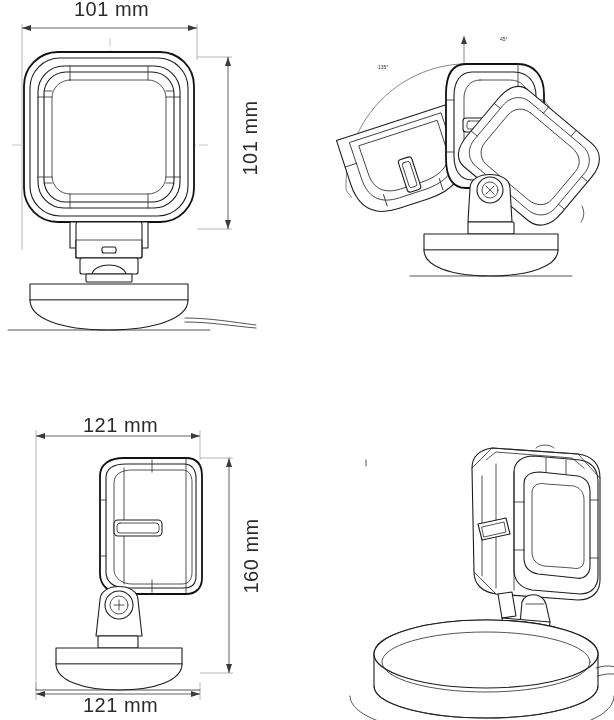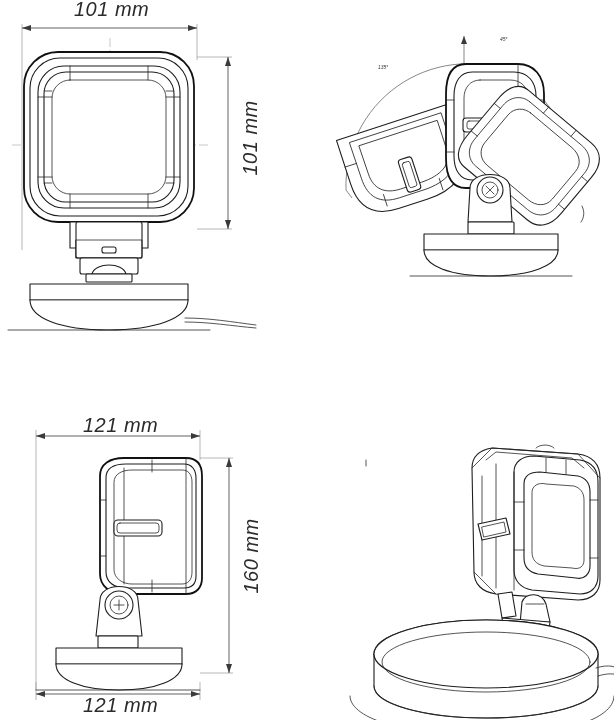--- a/index.html
+++ b/index.html
@@ -7,21 +7,21 @@
   html, body {
     margin: 0; padding: 0;
     background: #ffffff;
   }
   body {
     width: 614px; height: 720px;
     position: relative; overflow: hidden;
     font-family: "Liberation Sans", sans-serif;
     color: #1a1a1a;
   }
-  #sheet { position: absolute; inset: 0; width: 594px; height: 720px; font-style: italic; }
+  #sheet { position: absolute; inset: 0; width: 594px; height: 720px; }
 
   .dim-label {
     position: absolute;
     font-family: "Liberation Sans", sans-serif;
     font-size: 20px;
     font-weight: 400;
     letter-spacing: 0.5px;
     color: #2b2b2b;
     white-space: nowrap;
     user-select: none;

